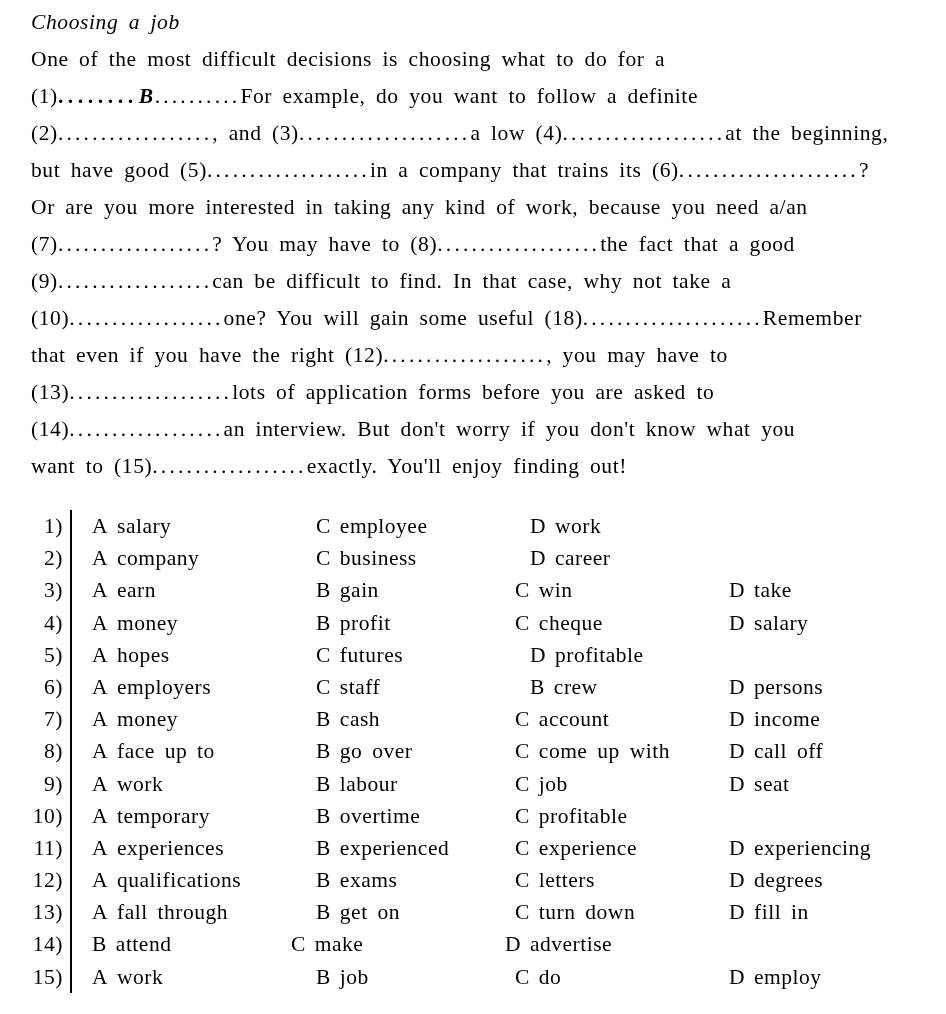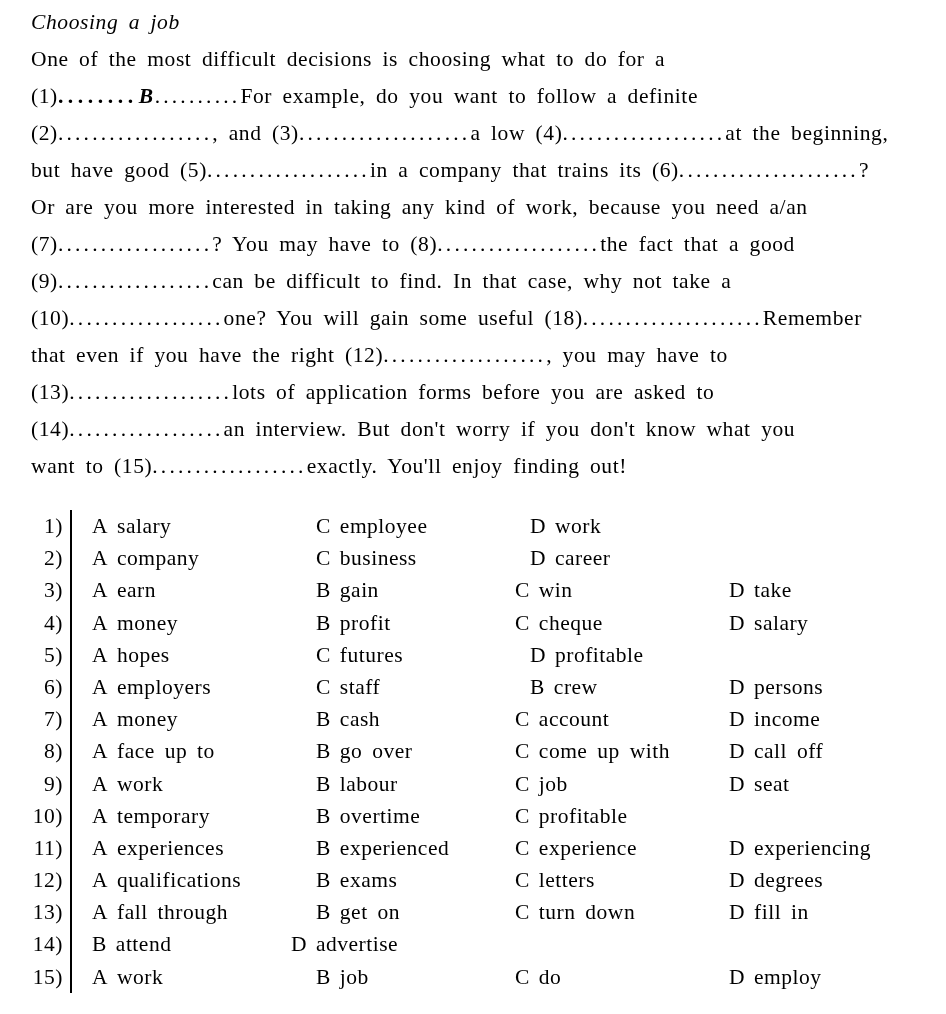--- a/index.html
+++ b/index.html
@@ -167,20 +167,21 @@
         <div class="ocell ocell-a"><span class="oletter">A</span><span class="oword">fall through</span></div>
         <div class="ocell ocell-b"><span class="oletter">B</span><span class="oword">get on</span></div>
         <div class="ocell ocell-c"><span class="oletter">C</span><span class="oword">turn down</span></div>
         <div class="ocell ocell-d"><span class="oletter">D</span><span class="oword">fill in</span></div>
       </div>
     </div>
     <div class="orow">
       <span class="onum">14)</span>
       <div class="ocells">
         <div class="ocell ocell-b"><span class="oletter">B</span><span class="oword">attend</span></div>
+        <div class="ocell ocell-c"><span class="oletter">C</span><span class="oword">make</span></div>
         <div class="ocell ocell-d"><span class="oletter">D</span><span class="oword">advertise</span></div>
       </div>
     </div>
     <div class="orow">
       <span class="onum">15)</span>
       <div class="ocells">
         <div class="ocell ocell-a"><span class="oletter">A</span><span class="oword">work</span></div>
         <div class="ocell ocell-b"><span class="oletter">B</span><span class="oword">job</span></div>
         <div class="ocell ocell-c"><span class="oletter">C</span><span class="oword">do</span></div>
         <div class="ocell ocell-d"><span class="oletter">D</span><span class="oword">employ</span></div>

